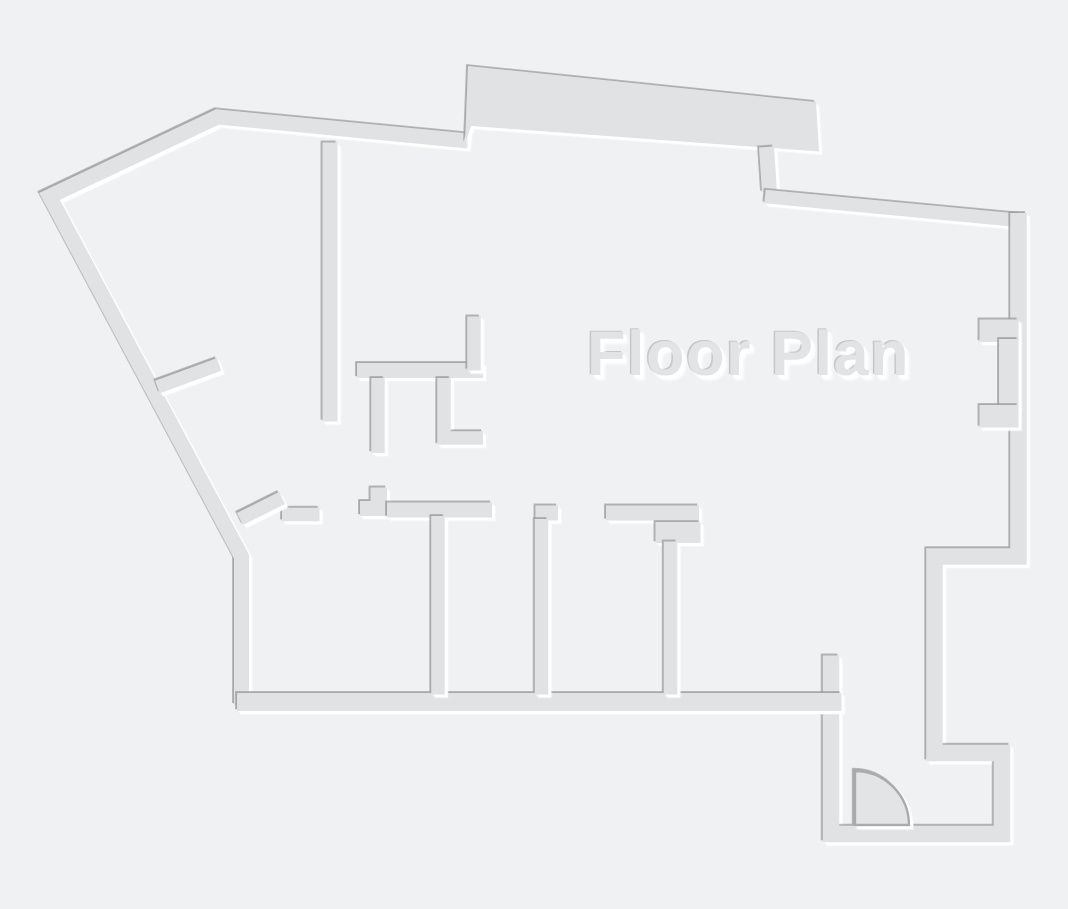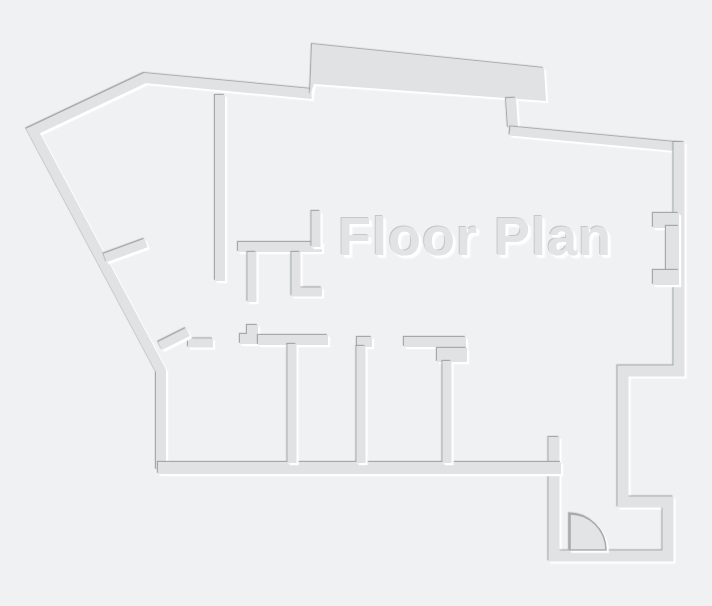--- a/index.html
+++ b/index.html
@@ -66,14 +66,14 @@
         <polyline points="220,95 220,281" fill="none" stroke="#e0e2e3" stroke-width="10" stroke-linecap="butt" stroke-linejoin="miter" filter="url(#emboss)"></polyline>
         <polyline points="238,247 322,247" fill="none" stroke="#e0e2e3" stroke-width="10" stroke-linecap="butt" stroke-linejoin="miter" filter="url(#emboss)"></polyline>
         <polyline points="316,211 316,247" fill="none" stroke="#e0e2e3" stroke-width="9" stroke-linecap="butt" stroke-linejoin="miter" filter="url(#emboss)"></polyline>
         <polyline points="252,252 252,302" fill="none" stroke="#e0e2e3" stroke-width="9" stroke-linecap="butt" stroke-linejoin="miter" filter="url(#emboss)"></polyline>
         <polyline points="296,252 296,292 322,292" fill="none" stroke="#e0e2e3" stroke-width="9" stroke-linecap="butt" stroke-linejoin="miter" filter="url(#emboss)"></polyline>
         <polyline points="105,258 146,243" fill="none" stroke="#e0e2e3" stroke-width="9" stroke-linecap="butt" stroke-linejoin="miter" filter="url(#emboss)"></polyline>
         <path d="M 570,514 A 36,36 0 0 1 606,550 L 570,550 Z" fill="#e3e4e5" stroke="#a9abac" stroke-width="1.6" filter="url(#emboss)"></path>
       </g>
   </svg>
 
-  <div class="plan-title" style="left: 475px; top: 236px; font-size: 54px; color: rgb(226, 227, 228); text-shadow: rgb(255, 255, 255) 2px 2px 1px, rgb(255, 255, 255) 3px 3px 2px, rgb(197, 199, 201) -1px -1px 0px;">Floor Plan</div>
+  <div class="plan-title" style="left: 499px; top: 236px; font-size: 42px; color: rgb(226, 227, 228); text-shadow: rgb(255, 255, 255) 2px 2px 1px, rgb(255, 255, 255) 3px 3px 2px, rgb(197, 199, 201) -1px -1px 0px;">Floor Plan</div>
 </div>
 
 </body></html>

